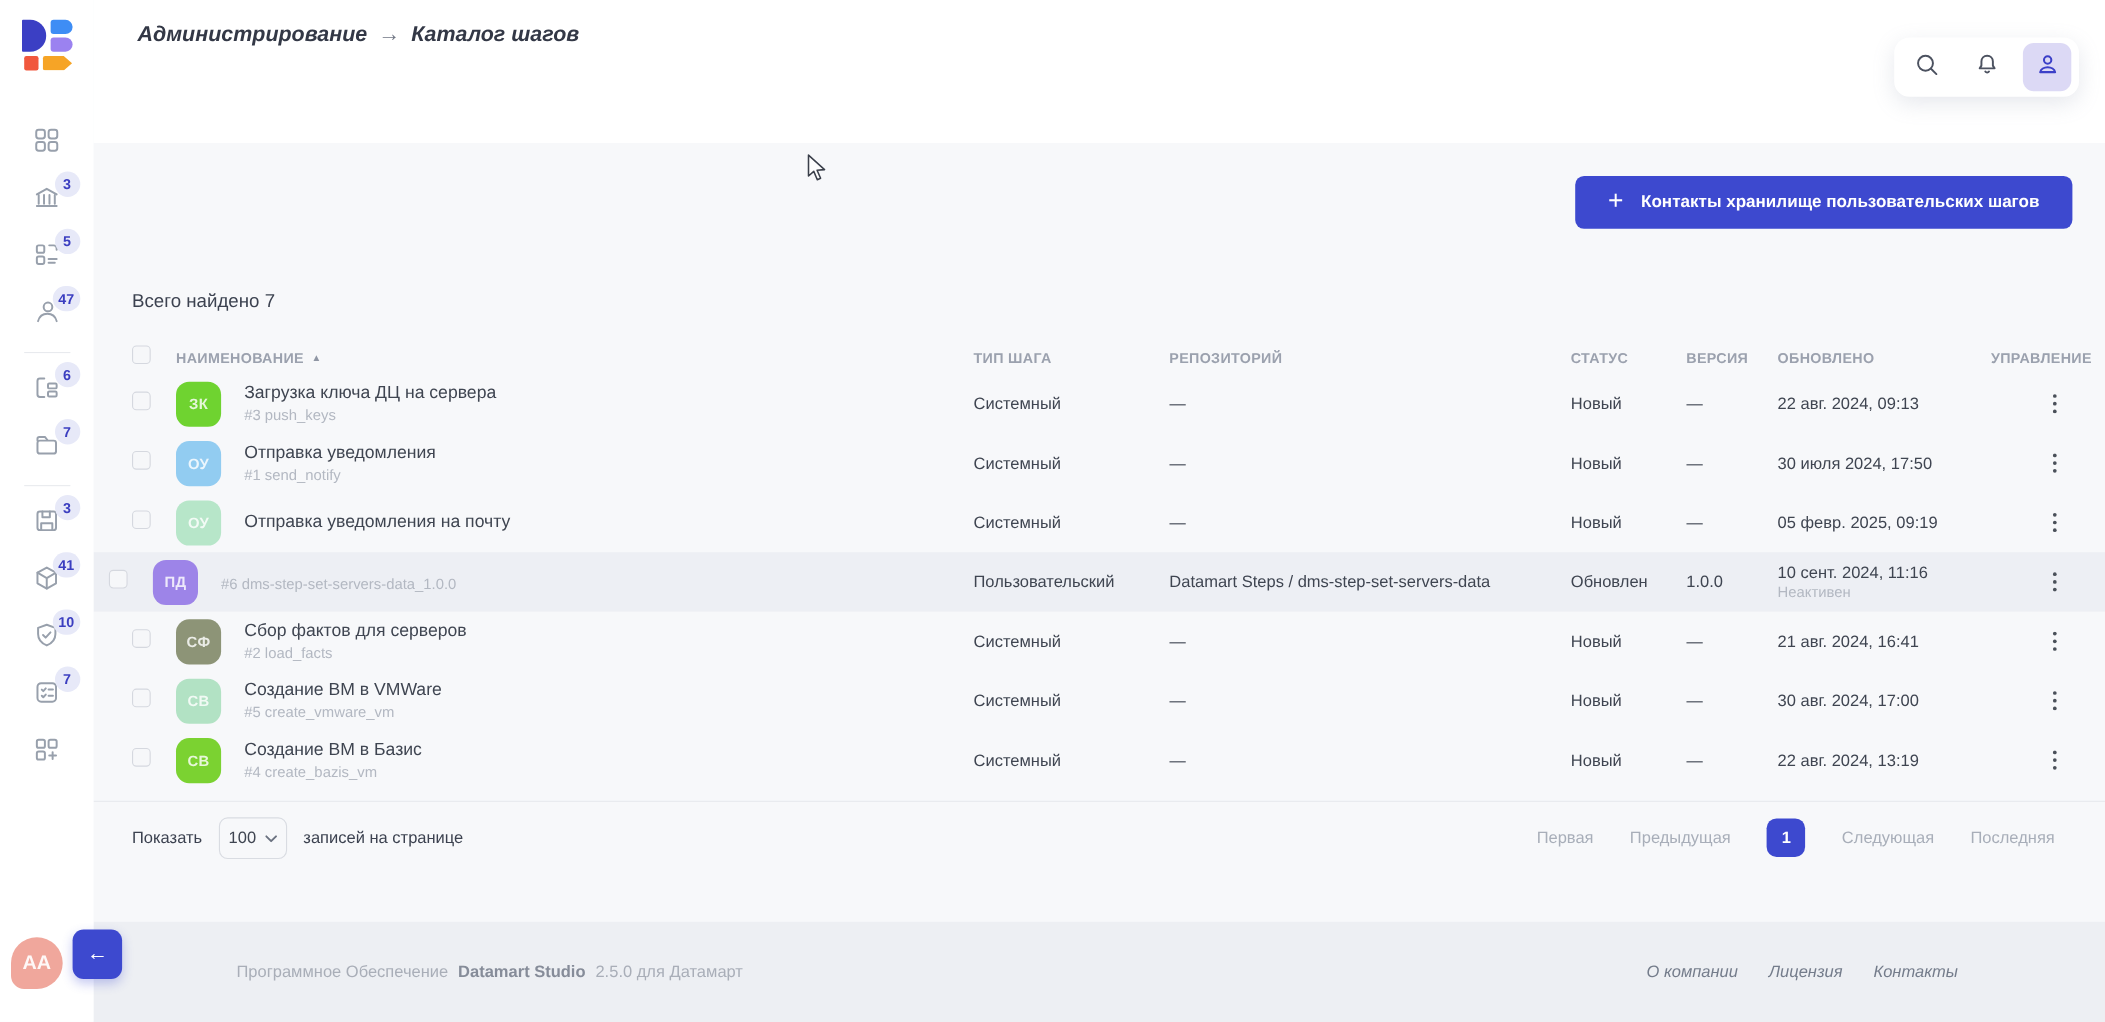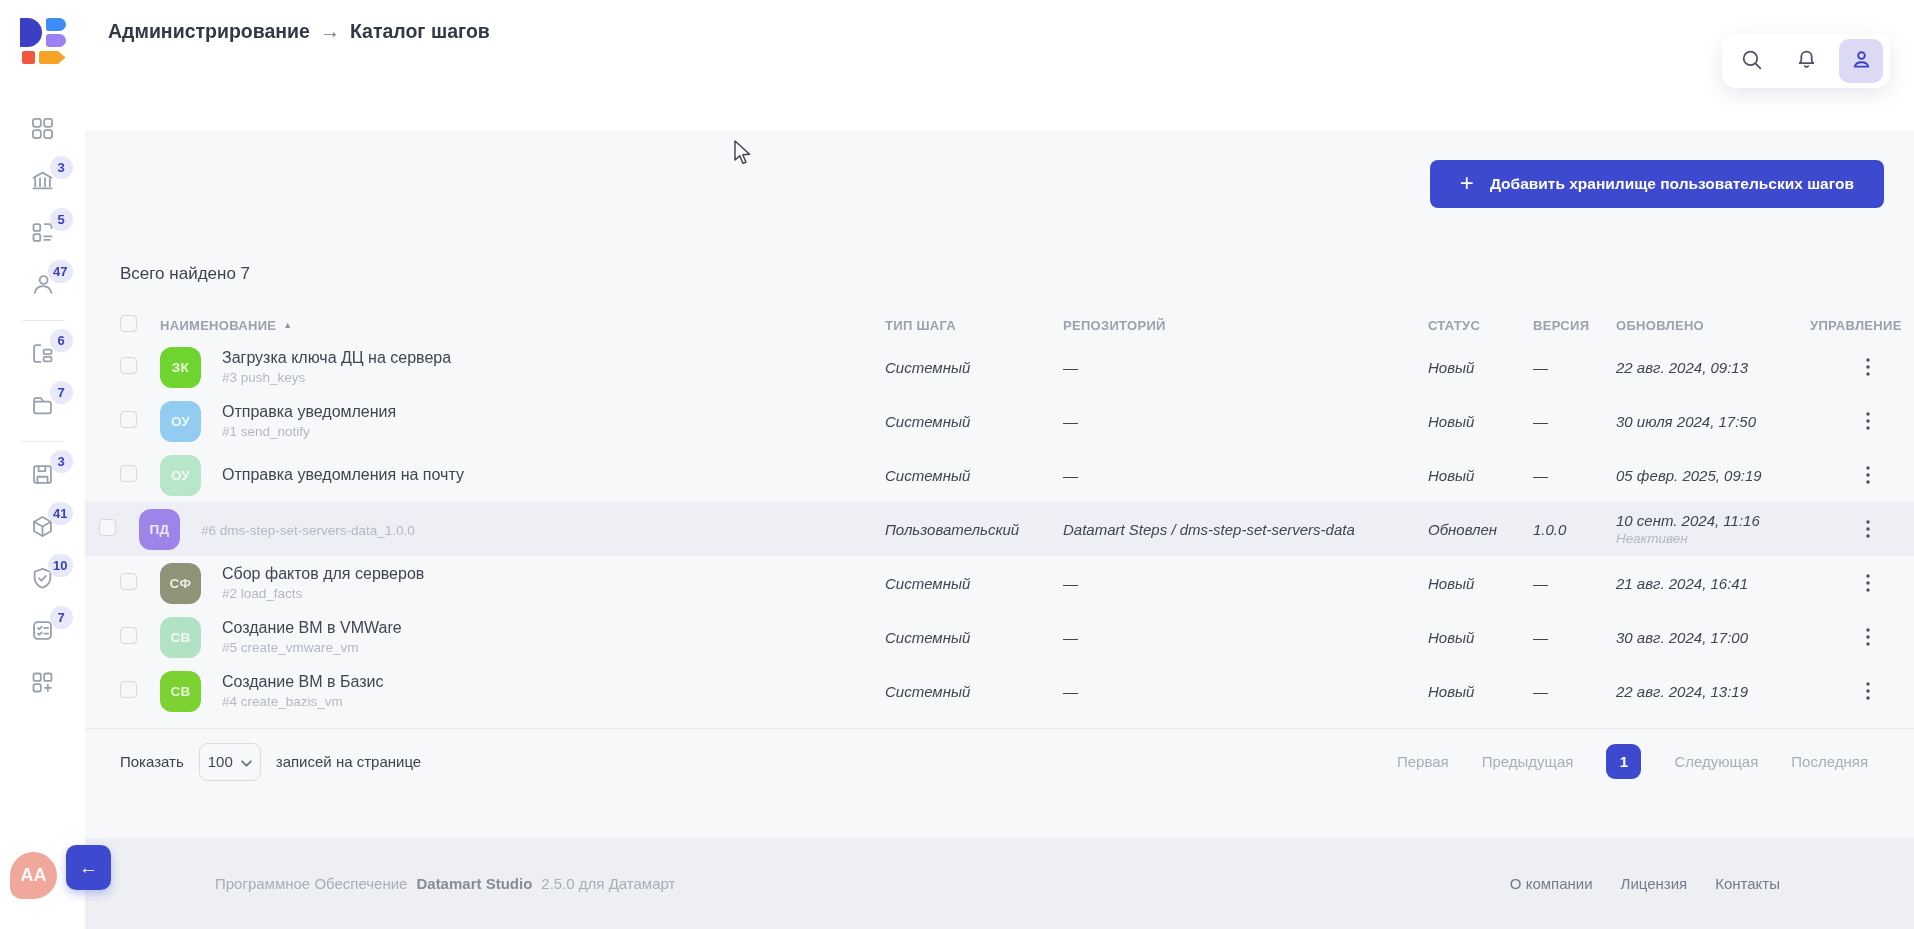--- a/index.html
+++ b/index.html
@@ -24,21 +24,21 @@
   .nav-item { position:relative; width:34px; height:34px; margin:9px 0; display:flex; align-items:center; justify-content:center; cursor:pointer; }
   .nav-item svg { width:27px; height:27px; stroke:#98a0ac; fill:none; stroke-width:1.6; stroke-linecap:round; stroke-linejoin:round; }
   .nav-badge {
     position:absolute; top:-9px; right:-13px; min-width:23px; height:23px; padding:0 5px;
     border-radius:12px; background:#e7e9f8; color:#3b3ec0; font-size:13px; font-weight:bold;
     display:flex; align-items:center; justify-content:center;
   }
   .nav-divider { width:42px; height:1px; background:#e8eaee; margin:8px 0; }
   
   .header { position:absolute; left:85px; top:0; right:0; height:130px; background:#ffffff; z-index:1; }
-  .breadcrumb { position:absolute; left:23px; top:20px; font-size:19.5px; font-weight:bold; color:#333846; display:flex; align-items:flex-start; }
+  .breadcrumb { position:absolute; left:40px; top:20px; font-size:19.5px; font-weight:bold; color:#333846; display:flex; align-items:flex-start;font-style:italic; }
   .breadcrumb .arrow { color:#707684; font-weight:normal; margin:0 10px; font-size:20px; }
   .actions-pill {
     position:absolute; right:24px; top:34px; width:168px; height:54px; background:#ffffff; border-radius:14px;
     box-shadow:0 6px 20px rgba(130,140,165,.20); display:flex; align-items:center; justify-content:space-between; padding:0 7px;
   }
   .icon-btn { width:44px; height:44px; display:flex; align-items:center; justify-content:center; cursor:pointer; border-radius:10px; }
   .icon-btn svg { width:25px; height:25px; fill:none; stroke:#4c5260; stroke-width:1.7; stroke-linecap:round; stroke-linejoin:round; }
   .icon-btn.user { background:#dcd9f5; }
   .icon-btn.user svg { stroke:#3c40c8; stroke-width:1.8; }
   
@@ -63,21 +63,21 @@
   .th-actions { text-align:right; }
   .trow { height:54px; cursor:pointer; }
   .trow.highlight { background:#edeff4;padding-left:14px; }
   .checkbox { width:17px; height:17px; border:1.5px solid #d5d8df; border-radius:4px; background:#f6f7f9; display:inline-block; cursor:pointer; }
   .avatar {
     width:41px; height:41px; border-radius:12px; display:flex; align-items:center; justify-content:center;
     color:rgba(255,255,255,.82); font-size:13.5px; font-weight:bold; letter-spacing:.3px;
   }
   .cell-name .title { font-size:16px; color:#3f4551; line-height:1.15; }
   .cell-name .sub   { font-size:13.5px; color:#b3b8c2; margin-top:3px; }
-  .cell { font-size:15px; color:#3f4551; white-space:nowrap; overflow:hidden;font-style:italic; }
+  .cell { font-size:15px; color:#3f4551; white-space:nowrap; overflow:hidden; }
   .cell .sub2 { font-size:13.5px; color:#b3b8c2; margin-top:2px; }
   .cell-actions { display:flex; justify-content:flex-end; padding-right:14px; }
   .kebab { width:26px; height:26px; display:flex; align-items:center; justify-content:center; cursor:pointer; }
   .kebab svg { width:4px; height:18px; fill:#4a5059; }
   
   .pagination {
     margin-top:10px; border-top:1px solid #e7e9ee; height:66px;
     display:flex; align-items:center; justify-content:space-between; padding-left:35px; padding-right:46px;
   }
   .pag-left { display:flex; align-items:center; font-size:15px; color:#3c4250; }
@@ -90,21 +90,21 @@
   .pag-link { cursor:pointer; }
   .pag-page { width:35px; height:35px; border-radius:9px; background:#3d49cf; color:#fff; font-weight:bold; display:flex; align-items:center; justify-content:center; cursor:pointer; }
   
   .footer {
     position:absolute; left:85px; right:0; bottom:0; height:91px; background:#edeff3;
     display:flex; align-items:center; justify-content:space-between; padding:0 134px 0 130px; font-size:15px;
   }
   .footer-left { color:#a9aeb8; display:flex; gap:9px; align-items:baseline; }
   .footer-left .product { color:#868c99; font-weight:bold; }
   .footer-links { display:flex; gap:28px; color:#747c8b; }
-  .footer-links span { cursor:pointer; }
+  .footer-links span { cursor:pointer;font-style:italic; }
   
   .chat-avatar {
     position:absolute; left:10px; top:852px; width:47px; height:47px; background:#f0a79c;
     border-radius:50% 50% 50% 12px; display:flex; align-items:center; justify-content:center;
     color:rgba(255,255,255,.92); font-size:18px; font-weight:bold; z-index:3; cursor:pointer;
   }
   .collapse-btn {
     position:absolute; left:66px; top:845px; width:45px; height:45px; background:#3d49cf; border-radius:10px;
     display:flex; align-items:center; justify-content:center; color:#fff; font-size:19px; z-index:4; cursor:pointer;
     box-shadow:0 4px 10px rgba(61,73,207,.3);
@@ -239,21 +239,21 @@
               <path d="M5.5 18.8a6.6 5.1 0 0113 0z"></path>
             </svg></span>
       </div>
     </div>
   </header>
 
   <main class="content">
     <div class="toolbar">
       <button class="btn-primary">
         <span class="plus">+</span>
-        <span>Добавить хранилище пользовательских шагов</span>
+        <span>Контакты хранилище пользовательских шагов</span>
       </button>
     </div>
 
     <div class="summary">Всего найдено 7</div>
 
     <div class="grid-row thead">
       <div><span class="checkbox"></span></div>
       <div></div>
       <div class="th sortable" style="margin-left:-62px;">
         <span>НАИМЕНОВАНИЕ</span>

